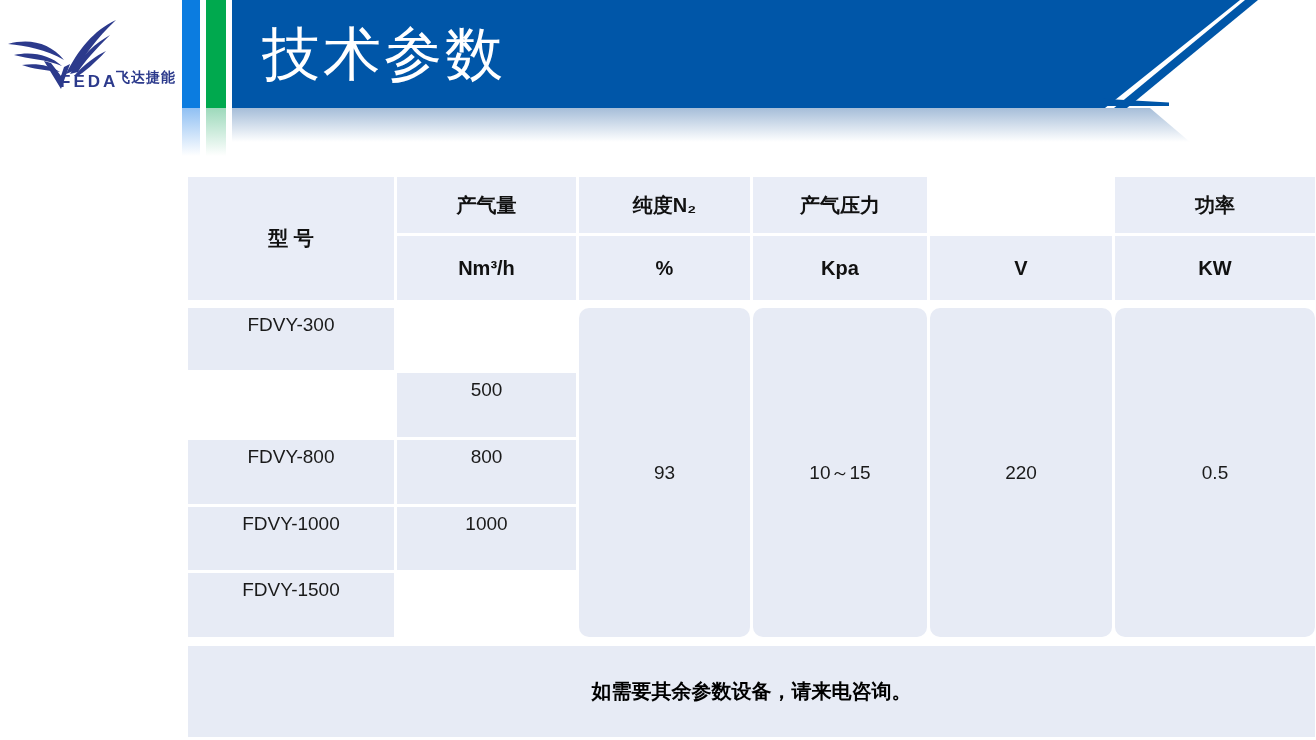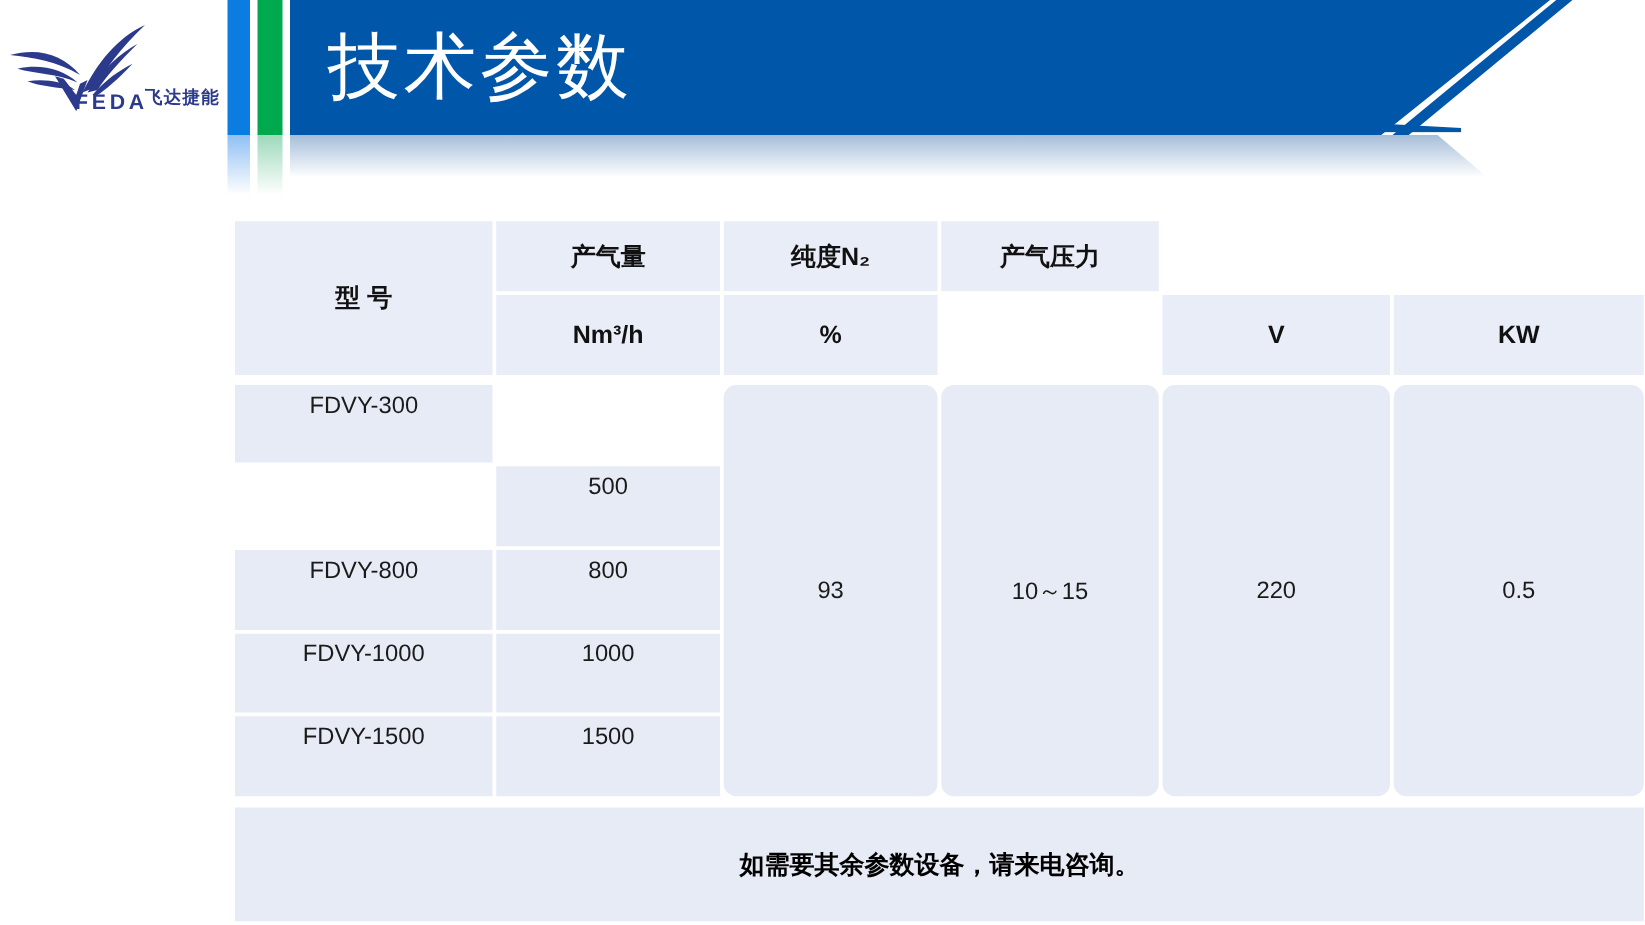--- a/index.html
+++ b/index.html
@@ -94,34 +94,35 @@
   <div class="refl-bar g"></div>
   <div class="page-title">技术参数</div>
 
   <div class="spec-table">
 
     <div class="cell hd mh">型 号</div>
 
     <div class="cell hd" style="grid-column:2;grid-row:1">产气量</div>
     <div class="cell hd" style="grid-column:4;grid-row:1">产气压力</div>
     <div class="cell hd" style="grid-column:3;grid-row:1">纯度N₂</div>
+    <div class="cell hd" style="grid-column:6;grid-row:1">功率</div>
 
     <div class="cell hd" style="grid-column:2;grid-row:2">Nm³/h</div>
     <div class="cell hd" style="grid-column:3;grid-row:2">%</div>
+    <div class="cell hd" style="grid-column:4;grid-row:2">Kpa</div>
     <div class="cell hd" style="grid-column:5;grid-row:2">V</div>
     <div class="cell hd" style="grid-column:6;grid-row:2">KW</div>
 
     <div class="cell top" style="grid-column:1;grid-row:4">FDVY-300</div>
     <div class="cell top" style="grid-column:2;grid-row:5">500</div>
     <div class="cell top" style="grid-column:1;grid-row:6">FDVY-800</div>
     <div class="cell top" style="grid-column:2;grid-row:6">800</div>
     <div class="cell top" style="grid-column:1;grid-row:7">FDVY-1000</div>
     <div class="cell top" style="grid-column:2;grid-row:7">1000</div>
     <div class="cell top" style="grid-column:1;grid-row:8">FDVY-1500</div>
-    <div class="cell top" style="grid-column:2;grid-row:8">1500</div>
 
     <div class="cell mg" style="grid-column:3">93</div>
     <div class="cell mg" style="grid-column:4">10～15</div>
     <div class="cell mg" style="grid-column:5">220</div>
     <div class="cell mg" style="grid-column:6">0.5</div>
 
     <div class="cell ft">如需要其余参数设备，请来电咨询。</div>
   </div>
 
 </div>

